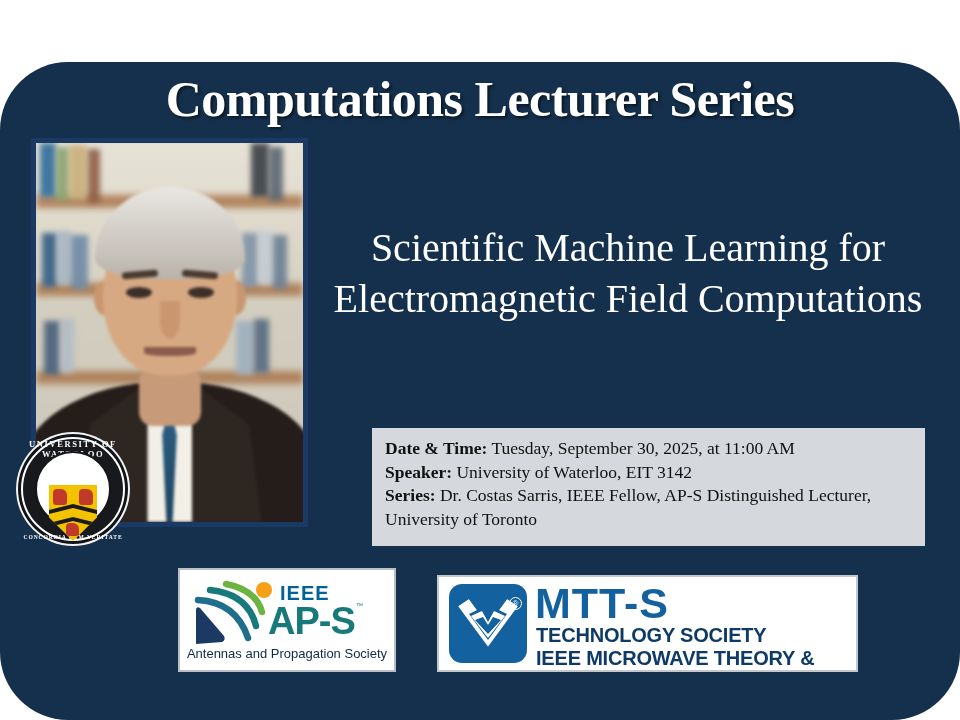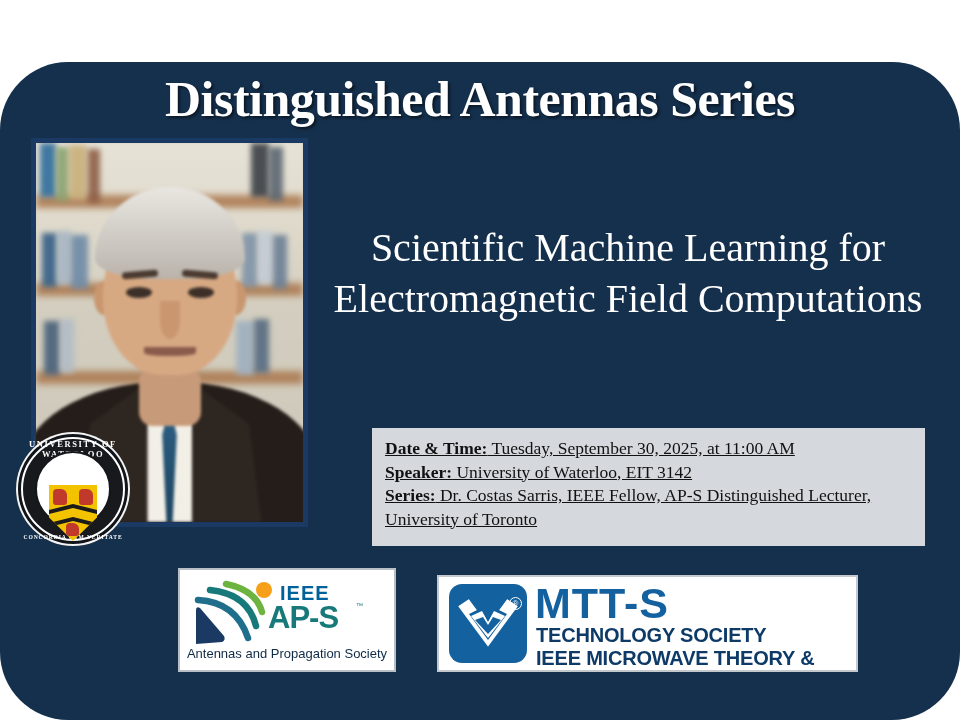--- a/index.html
+++ b/index.html
@@ -142,38 +142,38 @@
 
   
   .detail-box{
     position:absolute; left:372px; top:428px; width:553px; height:118px;
     background:#d5d9dd;
     padding:9px 12px 0 13px;
     font-family:"Liberation Serif", serif;
     font-size:17.5px; line-height:23.5px; color:#111111;
   }
   .detail-box b{ font-weight:bold; }
-  .detail-line{ white-space:normal;text-decoration:underline; }
+  .detail-line{ white-space:normal; }
 
   
   .logo-aps{
     position:absolute; left:178px; top:568px; width:218px; height:104px;
     background:#ffffff; border:2px solid #b9bfc6;
   }
   .aps-row{ position:absolute; left:10px; top:8px; width:168px; height:68px; }
   .aps-arcs{ position:absolute; left:0; top:2px; width:86px; height:66px; }
   .aps-ieee{
     position:absolute; left:90px; top:4px;
     font-family:"Liberation Sans", sans-serif; font-weight:bold;
     font-size:20px; color:#00629b; letter-spacing:1px;
   }
   .aps-apsl{
     position:absolute; left:78px; top:22px;
     font-family:"Liberation Sans", sans-serif; font-weight:bold;
-    font-size:31px; color:#18797b; letter-spacing:-1px;
+    font-size:38px; color:#18797b; letter-spacing:-1px;
   }
   .aps-tm{ position:absolute; left:166px; top:24px; font-size:7px; color:#18797b;
            font-family:"Liberation Sans", sans-serif;}
   .aps-caption{
     position:absolute; left:0; top:76px; width:100%; text-align:center;
     font-family:"Liberation Sans", sans-serif; font-size:13px; color:#0e2a47;
   }
 
   .logo-mtt{
     position:absolute; left:437px; top:575px; width:421px; height:97px;
@@ -200,21 +200,21 @@
     font-size:20px; line-height:23px; color:#0d3a66; letter-spacing:-0.2px;
   }
 </style>
 </head>
 <body>
 
 <div id="poster">
 
   <div class="navy-panel"></div>
 
-  <div class="series-title">Distinguished Antennas Series</div>
+  <div class="series-title">Computations Lecturer Series</div>
 
   <div class="photo-frame">
     <div class="photo-inner">
       <div class="photo-blurwrap">
         <div class="ph-bg"></div>
         <div class="shelf" style="top:52px;"></div>
         <div class="shelf" style="top:140px;"></div>
         <div class="shelf" style="top:228px;"></div>
         <div class="books" style="left:4px;  top:0px;  width:16px; background:#2f6d9c;"></div>
         <div class="books" style="left:20px; top:4px;  width:13px; background:#8aa36f;"></div>

